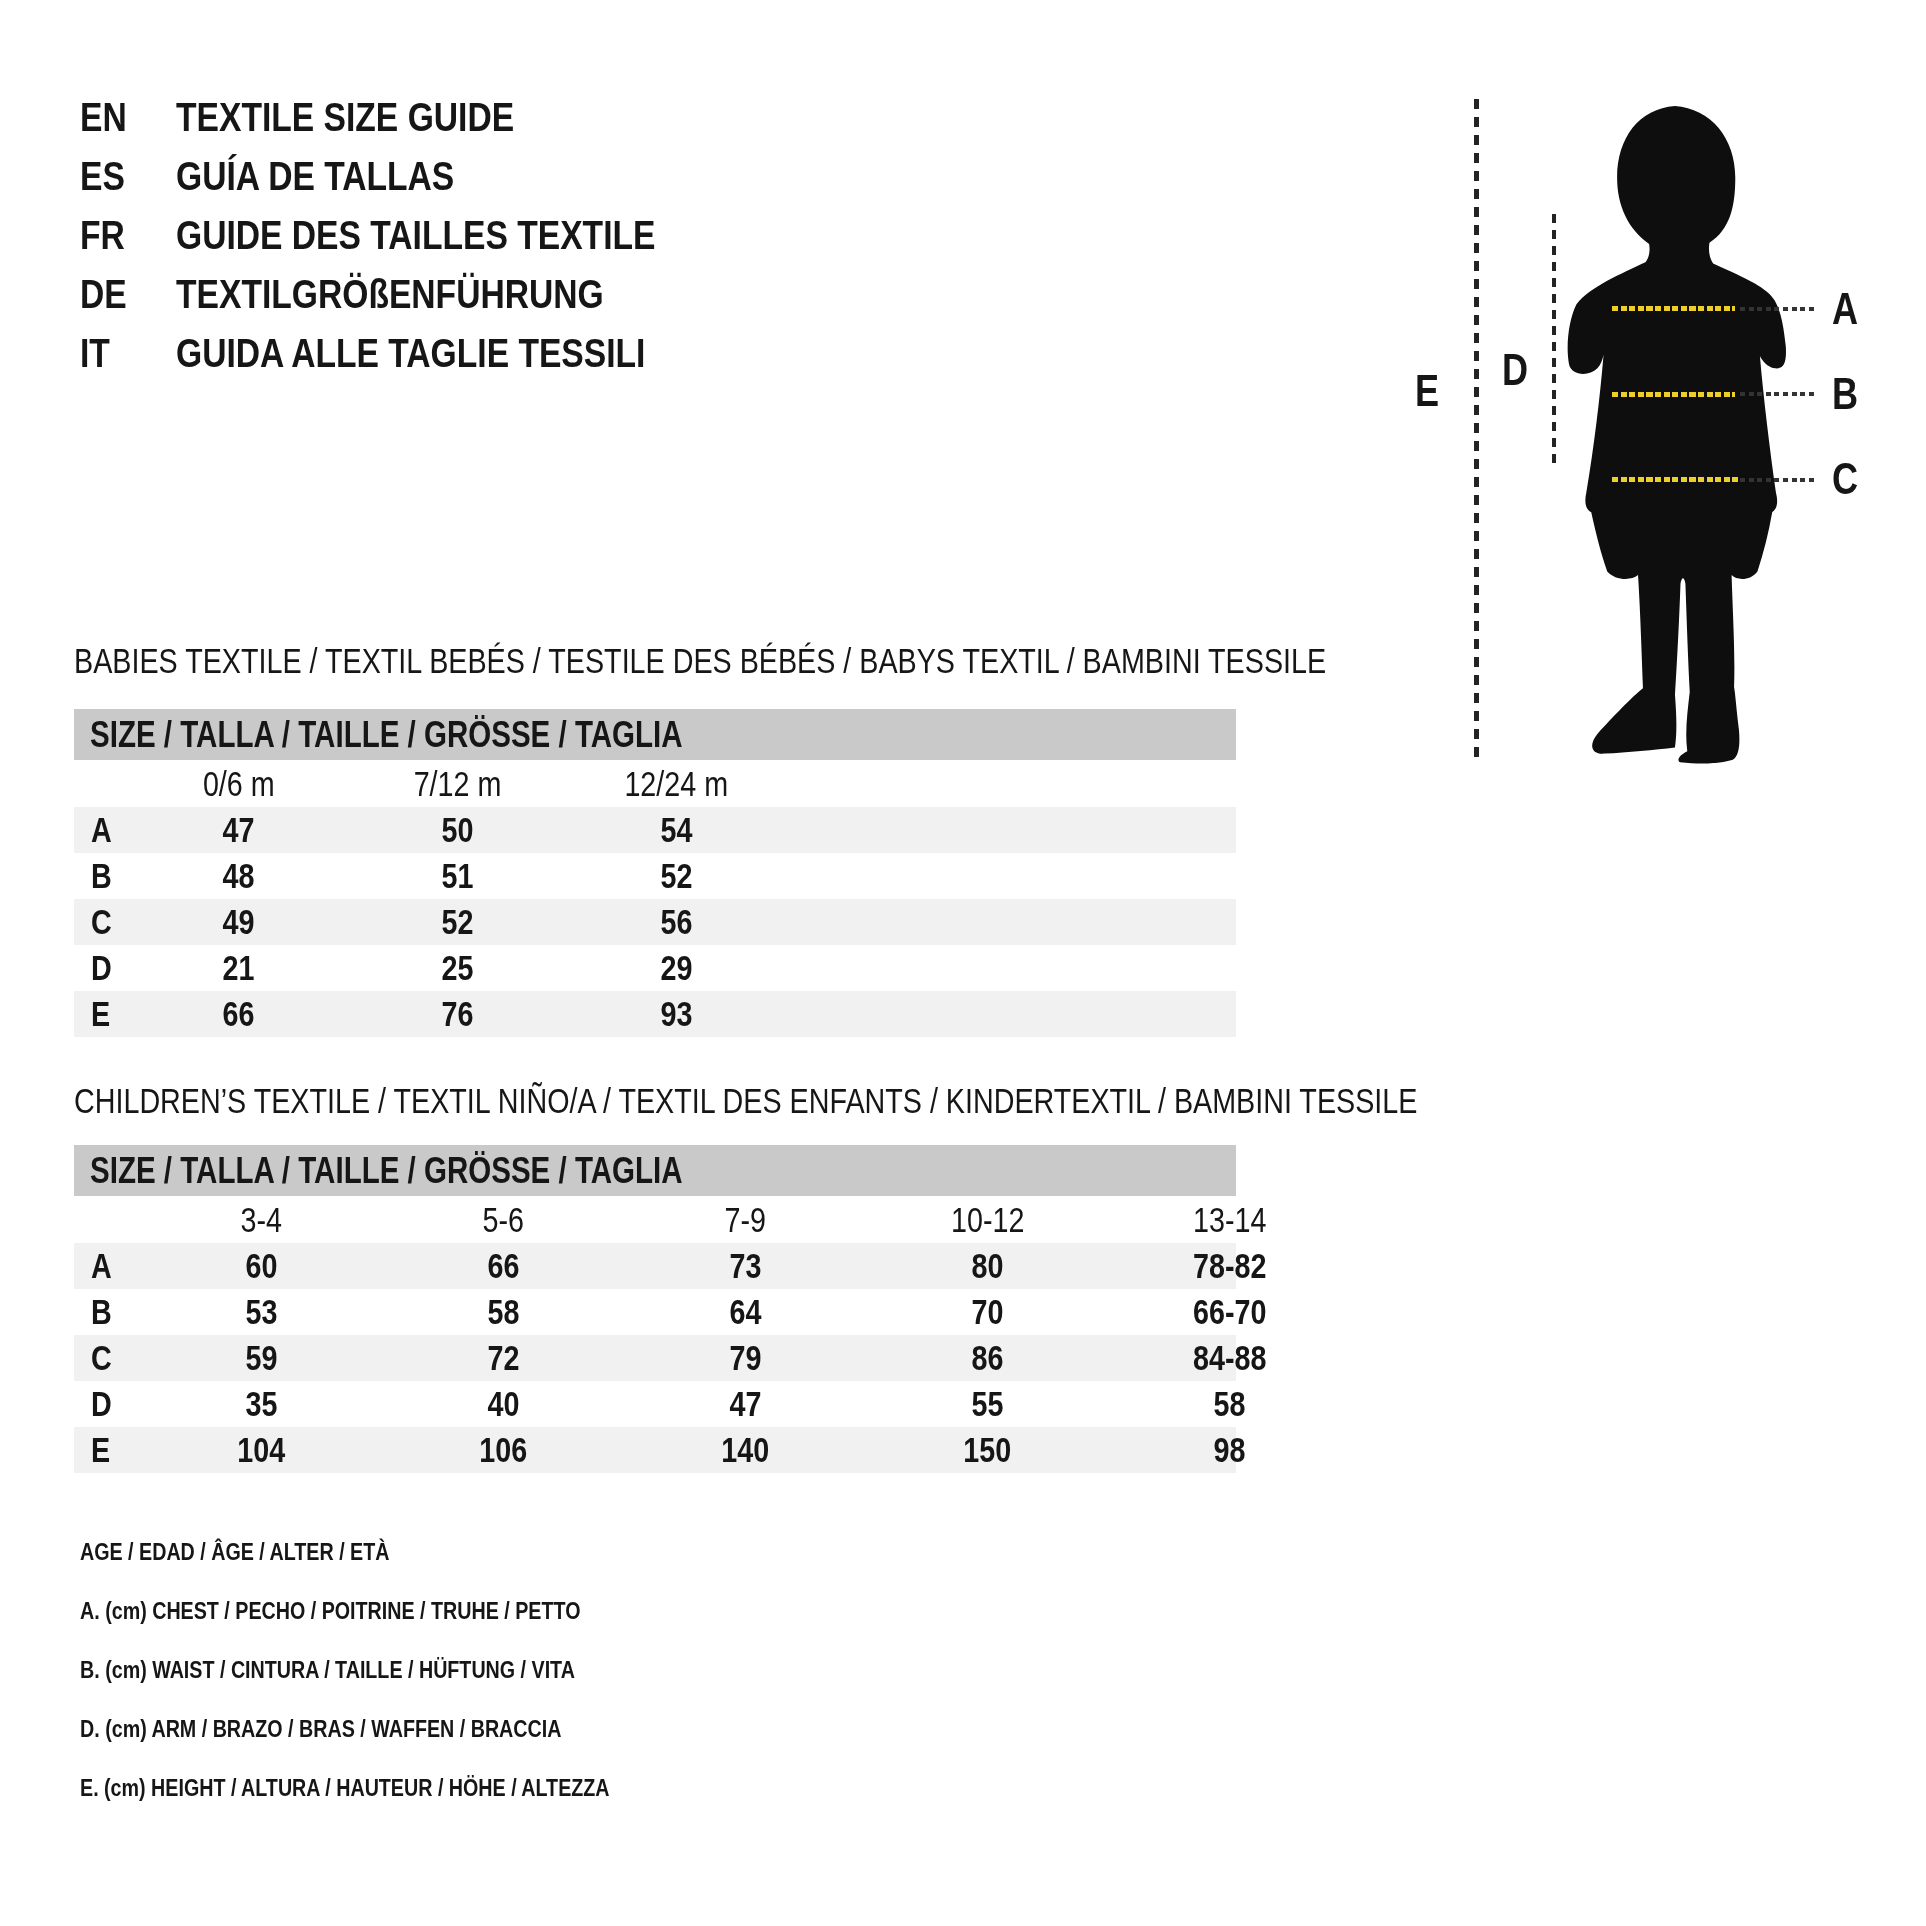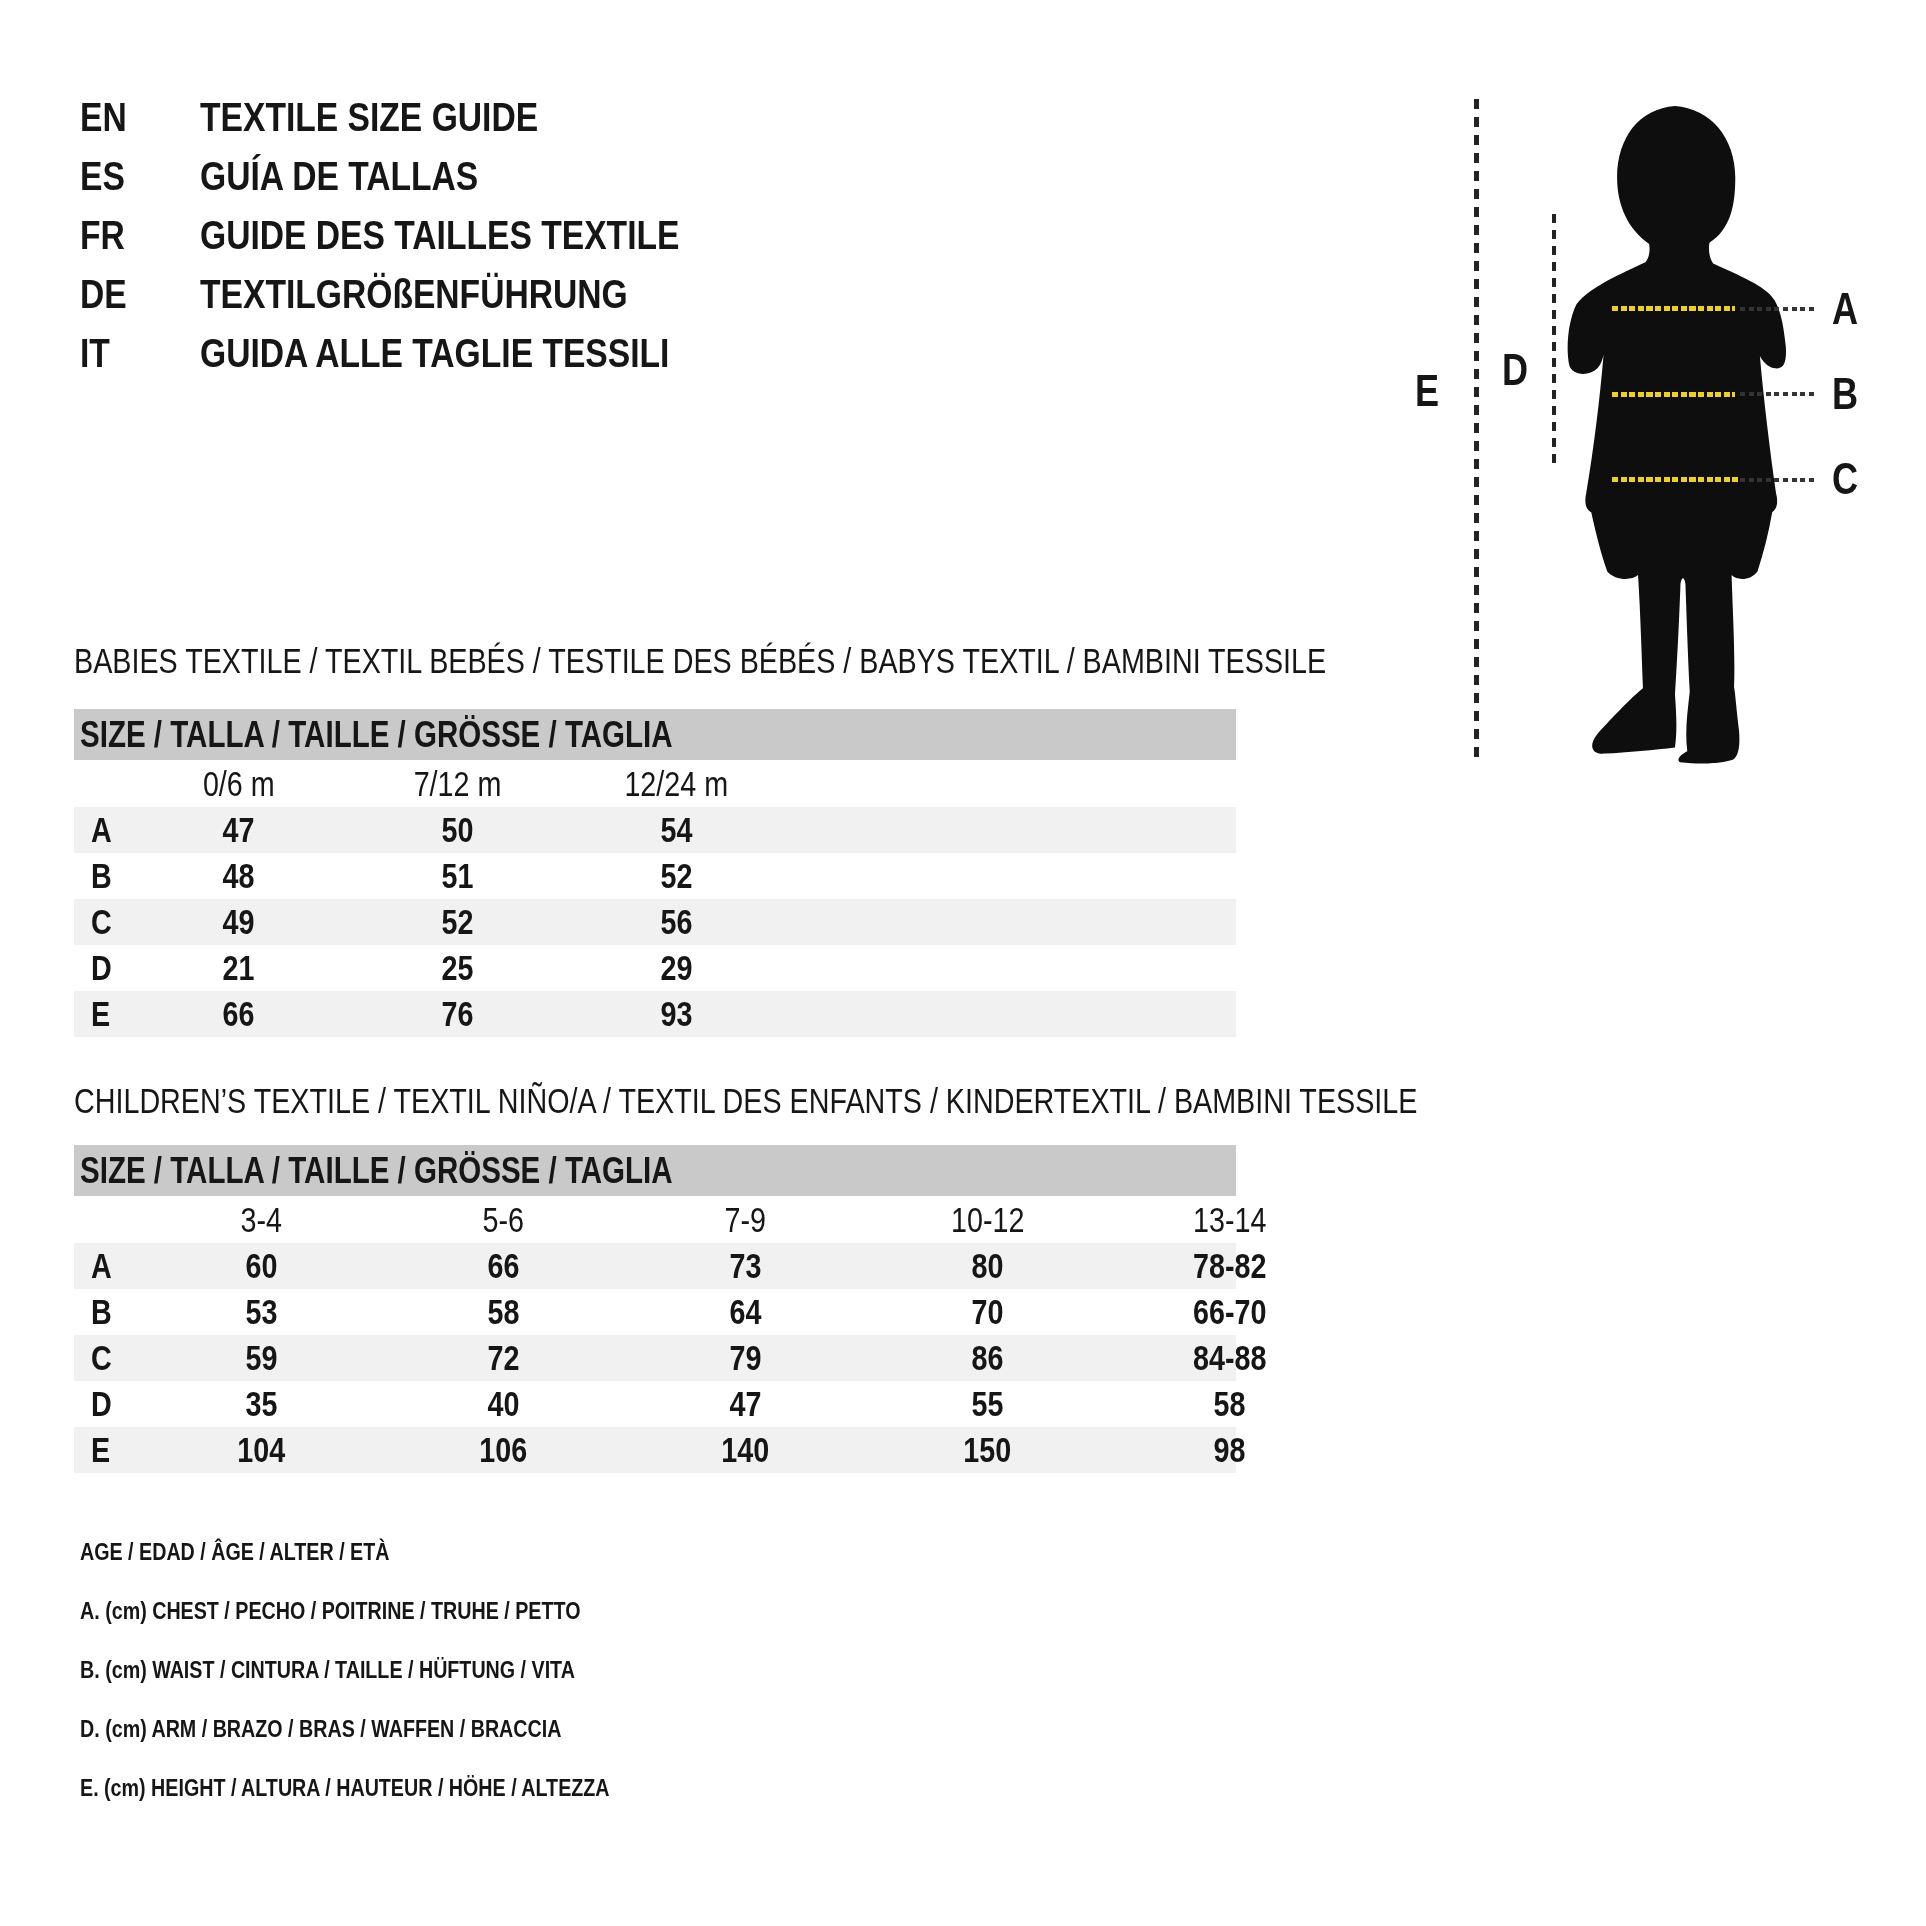--- a/index.html
+++ b/index.html
@@ -5,28 +5,28 @@
   html,body{margin:0;padding:0;}
   body{
     width:1926px;height:1926px;background:#ffffff;position:relative;
     font-family:"Liberation Sans", sans-serif;color:#161616;overflow:hidden;
   }
   .abs{position:absolute;}
   .tx{display:inline-block;transform:scaleX(0.82);transform-origin:0 50%;white-space:nowrap;}
   .txc{display:inline-block;transform:scaleX(0.82);transform-origin:50% 50%;white-space:nowrap;}
   
   .langs{left:80px;top:88px;}
-  .lang-row{display:flex;height:59px;align-items:center;font-size:41px;font-weight:bold;gap:24px;}
+  .lang-row{display:flex;height:59px;align-items:center;font-size:41px;font-weight:bold;}
   .lang-code{width:96px;flex:0 0 96px;}
   
   .section-heading{left:74px;font-size:35px;font-weight:normal;line-height:41px;}
   
   .size-table{left:74px;width:1162px;}
   .size-bar{height:51px;background:#c9c9c9;display:flex;align-items:center;
-            font-size:36px;font-weight:bold;padding-left:6px;box-sizing:border-box;}
+            font-size:36px;font-weight:bold;padding-left:16px;box-sizing:border-box;}
   .grid{display:grid;align-items:center;}
   .babies-grid{grid-template-columns:55px 219px 219px 219px 1fr;}
   .children-grid{grid-template-columns:55px 219px 219px 219px 219px 219px 1fr;gap:23px;}
   .col-head{height:47px;font-size:35px;font-weight:normal;}
   .data-row{height:46px;font-size:35px;font-weight:bold;}
   .row-alt{background:#f1f1f1;}
   .cell-c{text-align:center;}
   .cell-label{padding-left:17px;}
   
   .legend{left:80px;top:1522px;}

